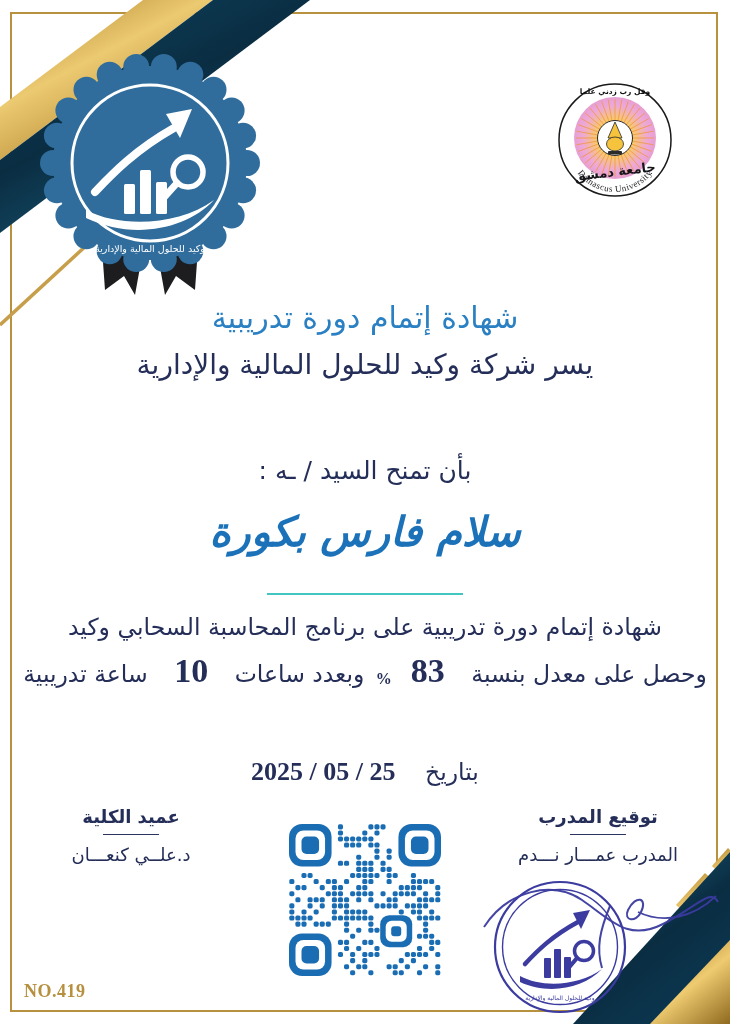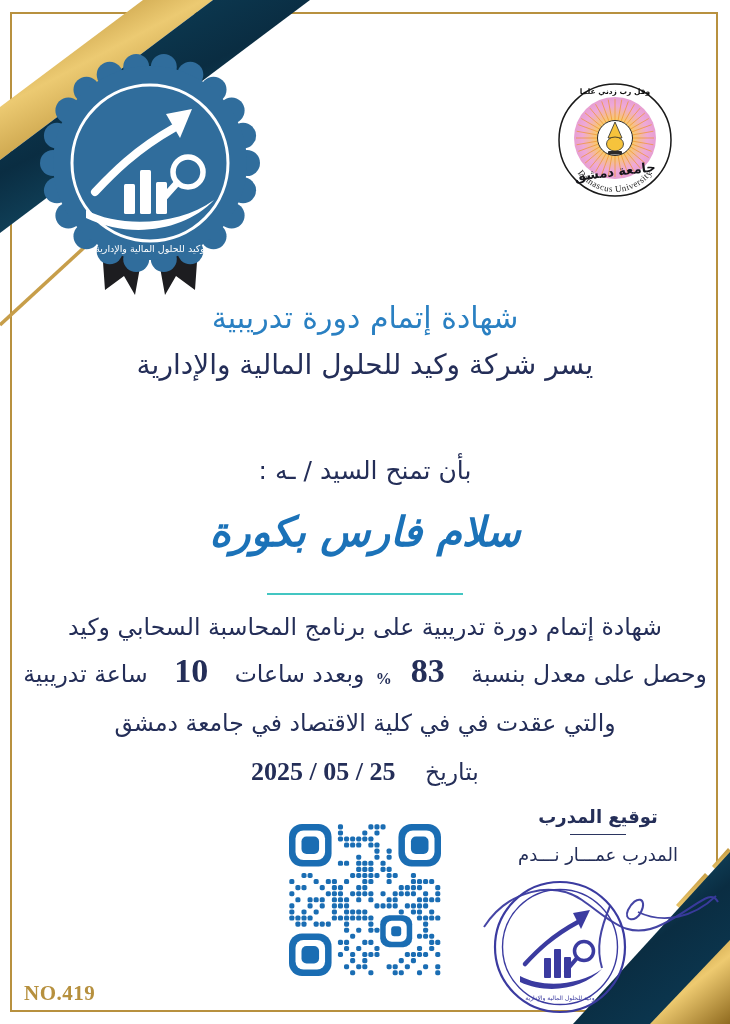--- a/index.html
+++ b/index.html
@@ -24,21 +24,21 @@
   .pct{font-family:"Liberation Serif","DejaVu Serif",serif;font-weight:bold;
        font-size:16px;vertical-align:-2px;margin-left:4px;}
   .date-num{font-family:"Liberation Serif","DejaVu Serif",serif;font-weight:bold;
             font-size:26px;margin-right:22px;letter-spacing:1px;}
   .sigblock{position:absolute;z-index:4;text-align:center;direction:rtl;color:#242e58;}
   .sig-title{font-size:18px;font-weight:bold;}
   .sig-rule{width:56px;border:none;border-top:1.5px solid #2b3560;margin:7px auto 9px;}
   .sig-name{font-size:18px;}
   .serial{position:absolute;left:24px;top:981px;z-index:4;color:#b6903e;
           font-family:"Liberation Serif","DejaVu Serif",serif;font-weight:bold;
-          font-size:21px;letter-spacing:.5px;}
+          font-size:18px;letter-spacing:.5px;}
 </style>
 </head>
 <body>
 
 <div class="page">
 
   <div class="frame"></div>
 
   <svg class="lay" width="730" height="1024" viewBox="0 0 730 1024">
     <defs>
@@ -183,27 +183,31 @@
   <div class="line body" style="top:613px">شهادة إتمام دورة تدريبية على برنامج المحاسبة السحابي وكيد</div>
 
   <div class="line body" style="top:650px;line-height:42px">
     <span>وحصل على معدل بنسبة</span>
     <span class="big-num">83</span><span class="pct">%</span>
     <span>وبعدد ساعات</span>
     <span class="big-num">10</span>
     <span>ساعة تدريبية</span>
   </div>
 
-  <div class="line body" style="top:709px">والتي عقدت في في كلية الاقتصاد في جامعة دمشق</div>
 
   <div class="line body" style="top:757px">
     <span>بتاريخ</span>
     <span class="date-num">25 / 05 / 2025</span>
   </div>
 
+  <div class="sigblock" style="left:31px;top:806px;width:200px">
+    <div class="sig-title">عميد الكلية</div>
+    <hr class="sig-rule">
+    <div class="sig-name">د.علــي كنعـــان</div>
+  </div>
 
   <div class="sigblock" style="left:493px;top:806px;width:210px">
     <div class="sig-title">توقيع المدرب</div>
     <hr class="sig-rule">
     <div class="sig-name">المدرب عمـــار نـــدم</div>
   </div>
 
   <svg class="art" style="left:289px;top:824px" width="152" height="152" viewBox="0 0 152 152">
     <g>
         <rect x="48.94" y="0.3" width="5.08" height="5.08" rx="1.7" fill="#1a6db3"></rect>

